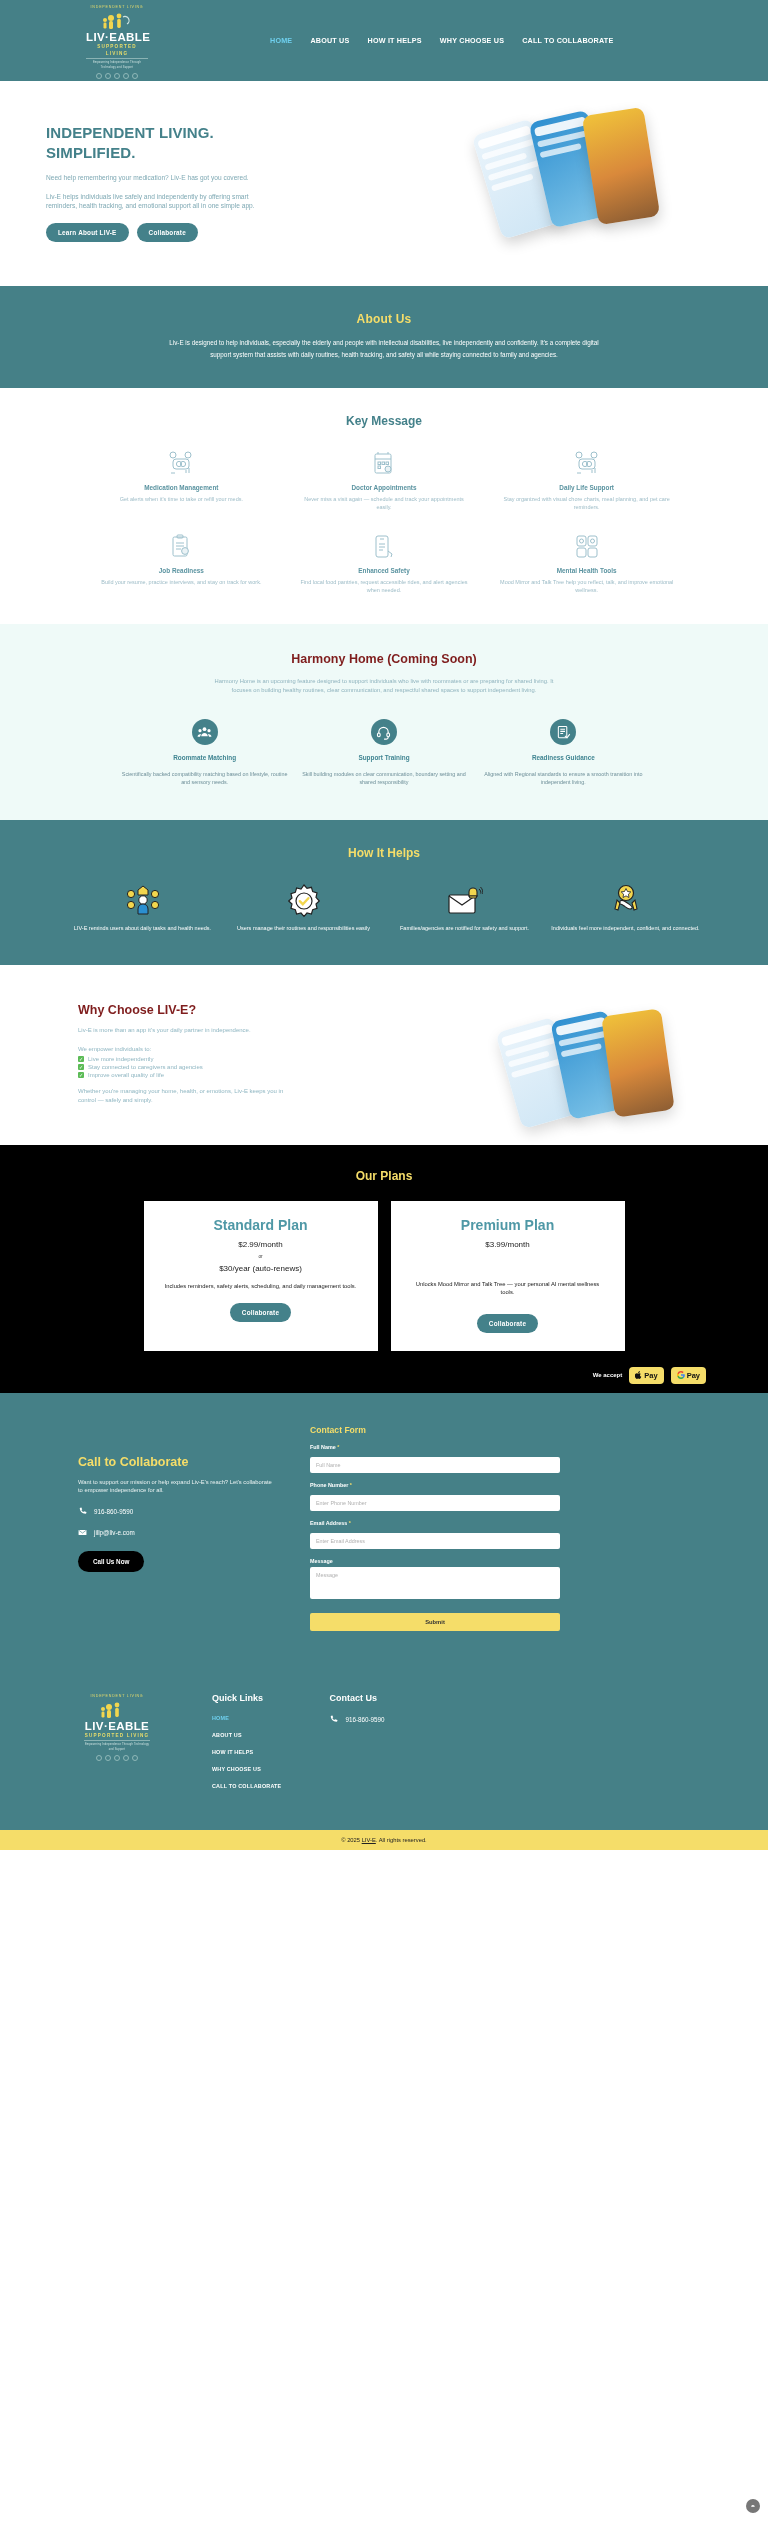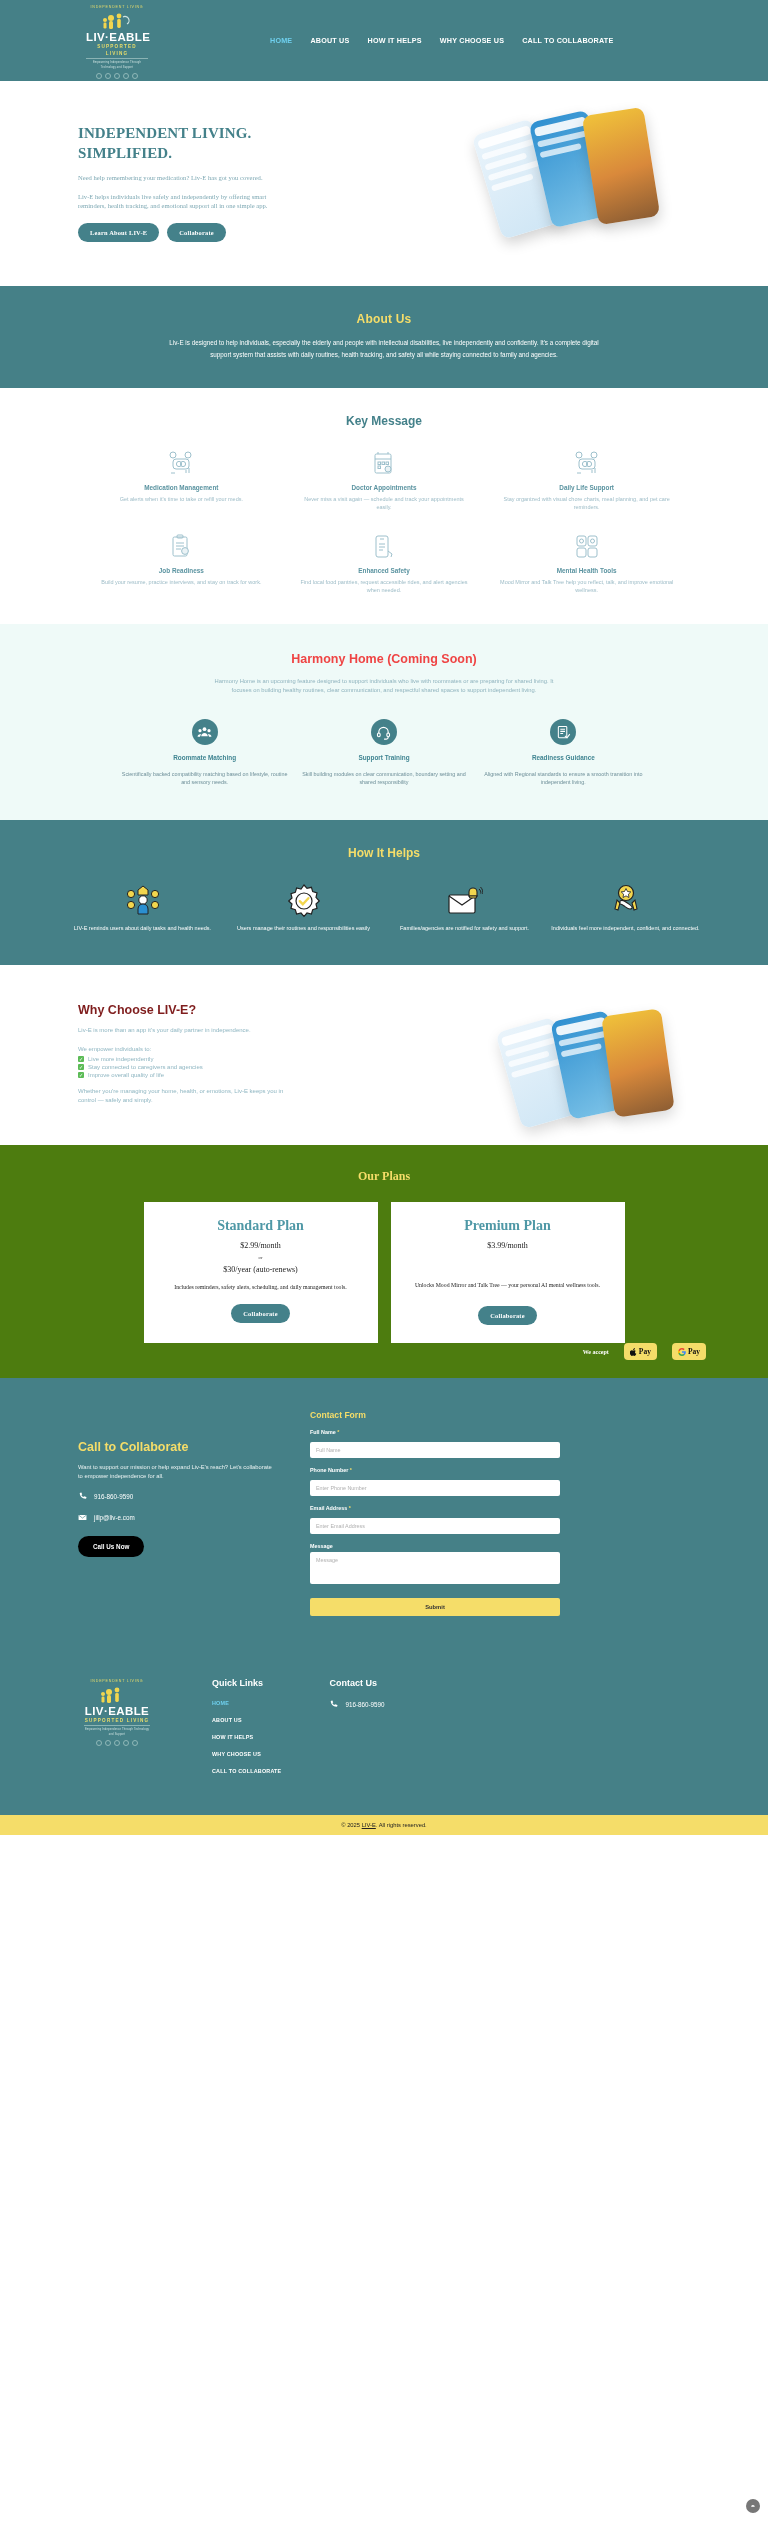--- a/index.html
+++ b/index.html
@@ -89,21 +89,21 @@
   .nav a.active { color: #6fd0ef; }
 
   
   .hero {
     background: #ffffff;
     padding: 42px 0 44px 0;
     display: flex;
     position: relative;
     min-height: 122px;
   }
-  .hero-copy { margin-left: 78px; width: 215px; font-family: Liberation Serif, serif; }
+  .hero-copy { margin-left: 46px; width: 215px; }
   .hero h1 {
     color: #44818a;
     font-size: 15px;
     font-weight: 700;
     line-height: 20px;
     letter-spacing: .1px;
   }
   .hero p {
     color: #7fa9b4;
     font-size: 6.6px;
@@ -177,21 +177,21 @@
   }
   .feat { text-align:center; padding: 0 14px; }
   .feat-ic { height: 28px; display:flex; align-items:center; justify-content:center; }
   .feat h3 {
     color:#5a93a0; font-size: 6.4px; font-weight:700; margin-top:6px;
   }
   .feat p { color:#9dbcc7; font-size: 5.5px; line-height: 8px; margin-top: 4px; }
 
   
   .harmony { background:#effaf8; padding: 28px 0 34px; text-align:center; }
-  .harmony h2 { color:#ef4444; font-size: 12.5px; font-weight:700; }
+  .harmony h2 { color:#7f1d1d; font-size: 12.5px; font-weight:700; }
   .harmony > p {
     color:#8fb3be; font-size:5.8px; line-height:9px;
     max-width: 360px; margin: 11px auto 0;
   }
   .harm-grid {
     display:grid; grid-template-columns: repeat(3,1fr);
     margin: 24px 120px 0; gap: 10px;
   }
   .harm { text-align:center; }
   .harm-ic {
@@ -227,36 +227,36 @@
     color:#fff; font-size:5px; line-height:6px; flex:none;
   }
   .check-list span.txt { color:#8fb6c2; font-size:6px; }
   .why-art { position:absolute; right:56px; top:44px; width:210px; height:110px; }
   .wph { position:absolute; border-radius:9px; box-shadow:0 6px 14px rgba(0,0,0,.15); overflow:hidden; }
   .wph1 { width:60px;height:100px;left:6px;top:14px;background:linear-gradient(160deg,#eaf4fb,#cfe6f5);transform:rotate(-16deg);}
   .wph2 { width:58px;height:100px;left:58px;top:6px;background:linear-gradient(160deg,#2e8fd0,#7ec4e8);transform:rotate(-12deg);}
   .wph3 { width:60px;height:102px;left:106px;top:3px;background:linear-gradient(170deg,#f0c23a,#d9893b 55%,#8c5d33);transform:rotate(-8deg);}
 
   
-  .plans { background:#4d7c0f; padding: 24px 0 18px; text-align:center;font-family:Liberation Serif, serif; }
+  .plans { background:#000000; padding: 24px 0 9px; text-align:center; }
   .plans h2 { color:#f5dd69; font-size:12px; font-weight:700; }
   .plan-grid { display:flex; gap:13px; justify-content:center; margin-top:18px; }
   .plan {
     background:#fff; width:234px; padding: 16px 18px 18px; text-align:center;
   }
   .plan h3 { color:#4f98a6; font-size:14px; font-weight:700; }
   .plan .price { color:#222; font-size:8px; margin-top:7px; }
   .plan .or { color:#333; font-size:4.6px; margin-top:5px; }
   .plan .price2 { color:#222; font-size:8px; margin-top:5px; }
   .plan .desc { color:#222; font-size:5.8px; line-height:8.6px; margin-top:9px; }
   .plan .btn-teal { margin-top: 13px; }
   .plan.premium .desc { margin-top: 31px; }
   .plan.premium .btn-teal { margin-top: 17px; }
   .accept { display:flex; align-items:center; justify-content:flex-end;
-            gap:15px; margin: 0 62px 0; }
+            gap:7px; margin: 16px 62px 0; }
   .accept .lbl { color:#fff; font-size:6px; font-weight:700; }
   .paybtn {
     background:#f5dd69; border-radius:4px; height:17px; min-width:30px;
     display:flex; align-items:center; justify-content:center; gap:2px;
     padding: 0 6px; color:#111; font-size:7.5px; font-weight:600;
   }
 
   
   .collab { background:#458087; padding: 28px 0 36px; display:flex; }
   .collab-left { margin-left:78px; width: 200px; padding-top: 34px; }

